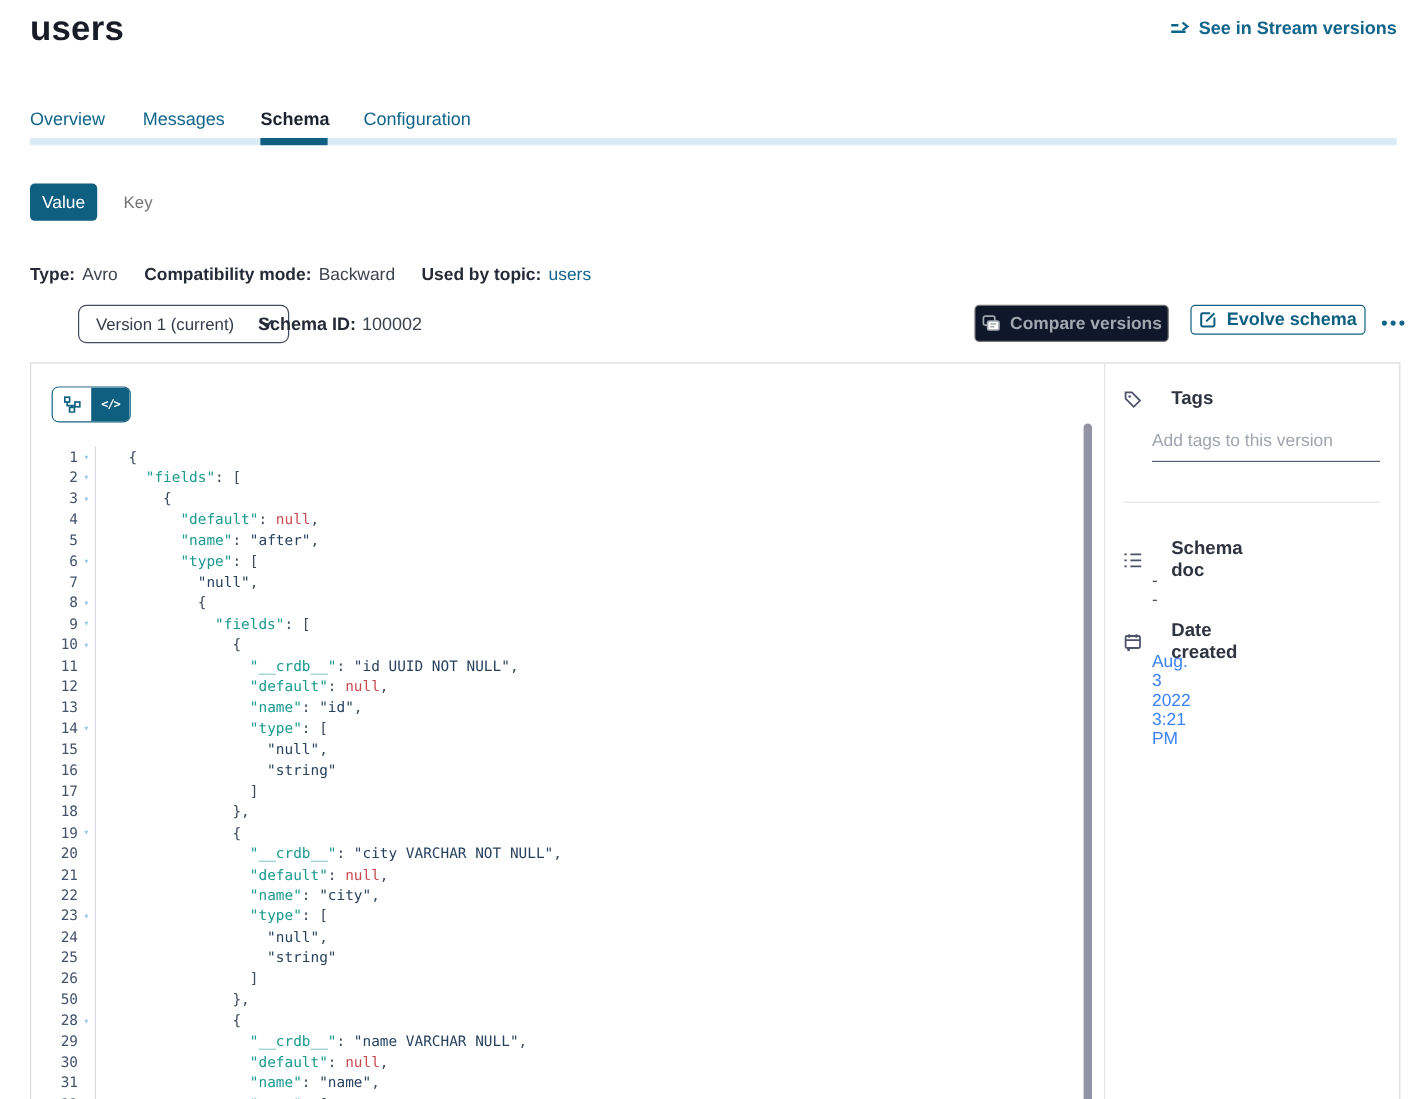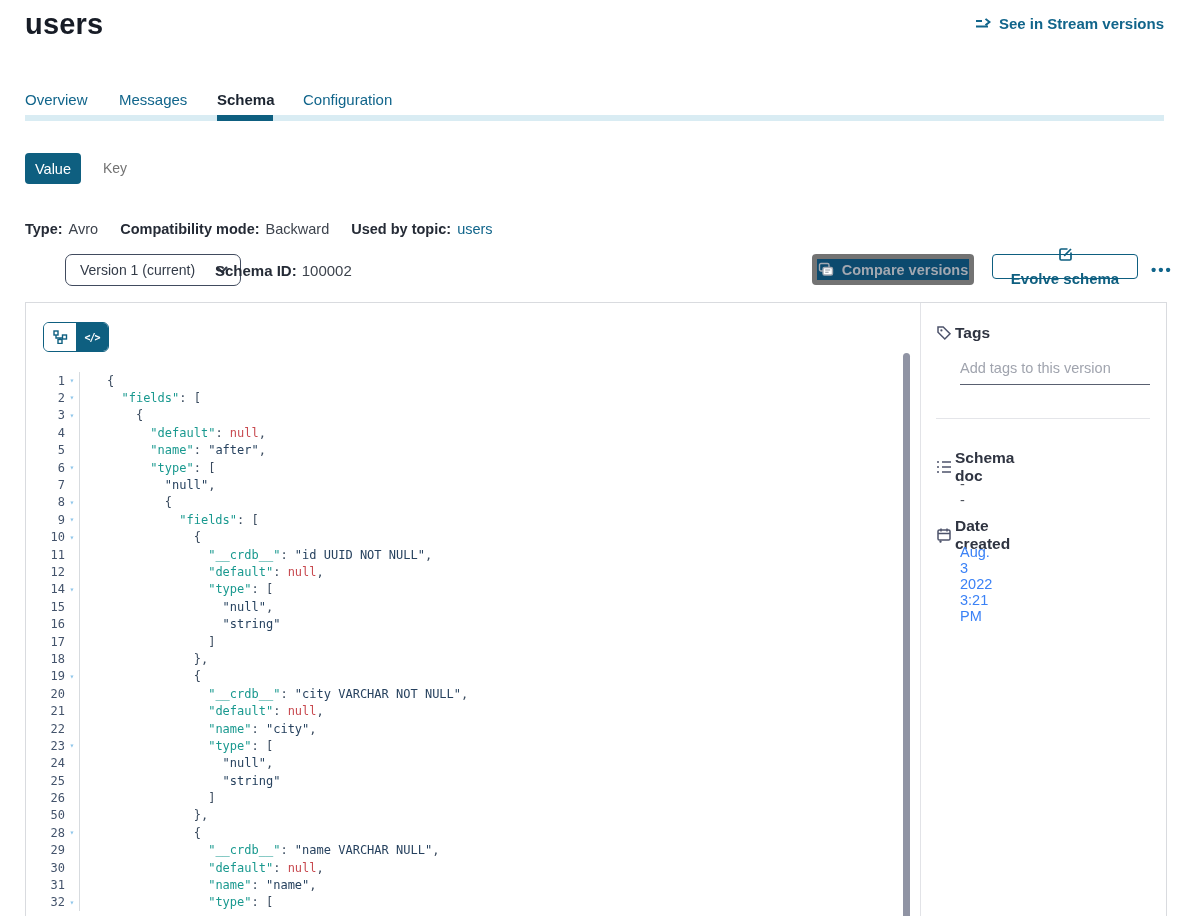--- a/index.html
+++ b/index.html
@@ -33,26 +33,26 @@
   .meta-value.link { color:#11658B; cursor:pointer; }
 
   
   .version-select { position:absolute; left:25px; top:254px; width:176px; height:32px; border:1.5px solid #414B5E;
                     border-radius:7px; background:#fff; display:flex; align-items:center; padding:0 12px 0 14px;
                     font-size:14px; color:#333B48; cursor:pointer;margin-left:40px; }
   .version-select .vlabel { flex:1; }
   .schema-id { position:absolute; left:215px; top:262px; font-size:15px; }
   .schema-id .lbl { font-weight:700; color:#252B36; }
   .schema-id .val { color:#3D434D; margin-left:5px; }
-  .btn-compare { position:absolute; left:812px; top:254px; width:162px; height:31px; border:5px solid #737373;
-                 border-radius:4px; background:#0c4a6e; color:#A2A8B1; font-size:14.5px; font-weight:600;
+  .btn-compare { position:absolute; left:812px; top:254px; width:162px; height:31px; border:1px solid #737373;
+                 border-radius:4px; background:#0f172a; color:#A2A8B1; font-size:14.5px; font-weight:600;
                  font-family:inherit; display:flex; align-items:center; justify-content:center; gap:8px; }
   .btn-evolve { position:absolute; left:992px; top:254px; width:146px; height:25px; border:1.5px solid #0E5F80;
                 border-radius:4px; background:#fff; color:#0E5F80; font-size:15px; font-weight:700;
-                font-family:inherit; display:flex; align-items:center; justify-content:center; gap:8px; cursor:pointer;flex-direction:column; }
+                font-family:inherit; display:flex; align-items:center; justify-content:center; gap:8px; cursor:pointer; }
   .btn-more { position:absolute; left:1146px; top:254px; width:32px; height:31px; border:none; background:none;
               color:#11658B; font-size:15px; font-weight:800; letter-spacing:2px; cursor:pointer; }
 
   
   .panel { position:absolute; left:25px; top:302px; width:1142px; height:614px; border:1px solid #D9DBDF;
            border-bottom:none; background:#fff; overflow:hidden; }
   .editor-divider { position:absolute; left:894px; top:0; width:1px; height:614px; background:#E2E3E7; }
 
   
   .view-toggle { position:absolute; left:17px; top:19px; width:66px; height:30px; border:1px solid #0E5F80;
@@ -71,21 +71,21 @@
   .fold.clickable { cursor:pointer; }
   .codetext { white-space:pre; padding-left:27px; }
   .tk-k { color:#19998F; }
   .tk-s { color:#27425F; }
   .tk-u { color:#C84A50; }
   .tk-p { color:#3A4B5F; }
 
   .scroll-thumb { position:absolute; left:877px; top:50px; width:7px; height:570px; border-radius:4px; background:#9094A4; cursor:pointer; }
 
   
-  .sb-head { position:absolute; display:flex; align-items:center; gap:3px; color:#2F3441; font-size:15.5px; font-weight:700; }
+  .sb-head { position:absolute; display:flex; align-items:center; gap:24px; color:#2F3441; font-size:15.5px; font-weight:700; }
   .sb-icon { color:#4D536B; display:flex; }
   .tags-head { left:910px; top:322px; }
   .tags-input { position:absolute; left:934px; top:356px; width:190px; border:none; border-bottom:1px solid #596070;
                 padding:2px 0 8px 0; font-size:14.5px; font-family:inherit; color:#3D434D; background:transparent; outline:none; }
   .tags-input::placeholder { color:#A0A4AE; }
   .sb-divider { position:absolute; left:910px; top:418px; width:215px; height:1px; background:#E4E5E9; }
   .doc-value { position:absolute; left:934px; top:475px; font-size:14.5px; color:#4F545D; }
   .date-value { position:absolute; left:934px; top:543px; font-size:14.5px; color:#3b82f6; }
   
   .sidebar-abs { position:absolute; left:0; top:0; }
@@ -244,20 +244,25 @@
           <span class="ln">11</span>
           <span class="fold"></span>
           <span class="codetext">              <span class="tk-k">"__crdb__"</span><span class="tk-p">: </span><span class="tk-s">"id UUID NOT NULL"</span><span class="tk-p">,</span></span>
         </div>
         <div class="code-row">
           <span class="ln">12</span>
           <span class="fold"></span>
           <span class="codetext">              <span class="tk-k">"default"</span><span class="tk-p">: </span><span class="tk-u">null</span><span class="tk-p">,</span></span>
         </div>
         <div class="code-row">
+          <span class="ln">13</span>
+          <span class="fold"></span>
+          <span class="codetext">              <span class="tk-k">"name"</span><span class="tk-p">: </span><span class="tk-s">"id"</span><span class="tk-p">,</span></span>
+        </div>
+        <div class="code-row">
           <span class="ln">14</span>
           <span class="fold clickable">▾</span>
           <span class="codetext">              <span class="tk-k">"type"</span><span class="tk-p">: [</span></span>
         </div>
         <div class="code-row">
           <span class="ln">15</span>
           <span class="fold"></span>
           <span class="codetext">                <span class="tk-s">"null"</span><span class="tk-p">,</span></span>
         </div>
         <div class="code-row">

